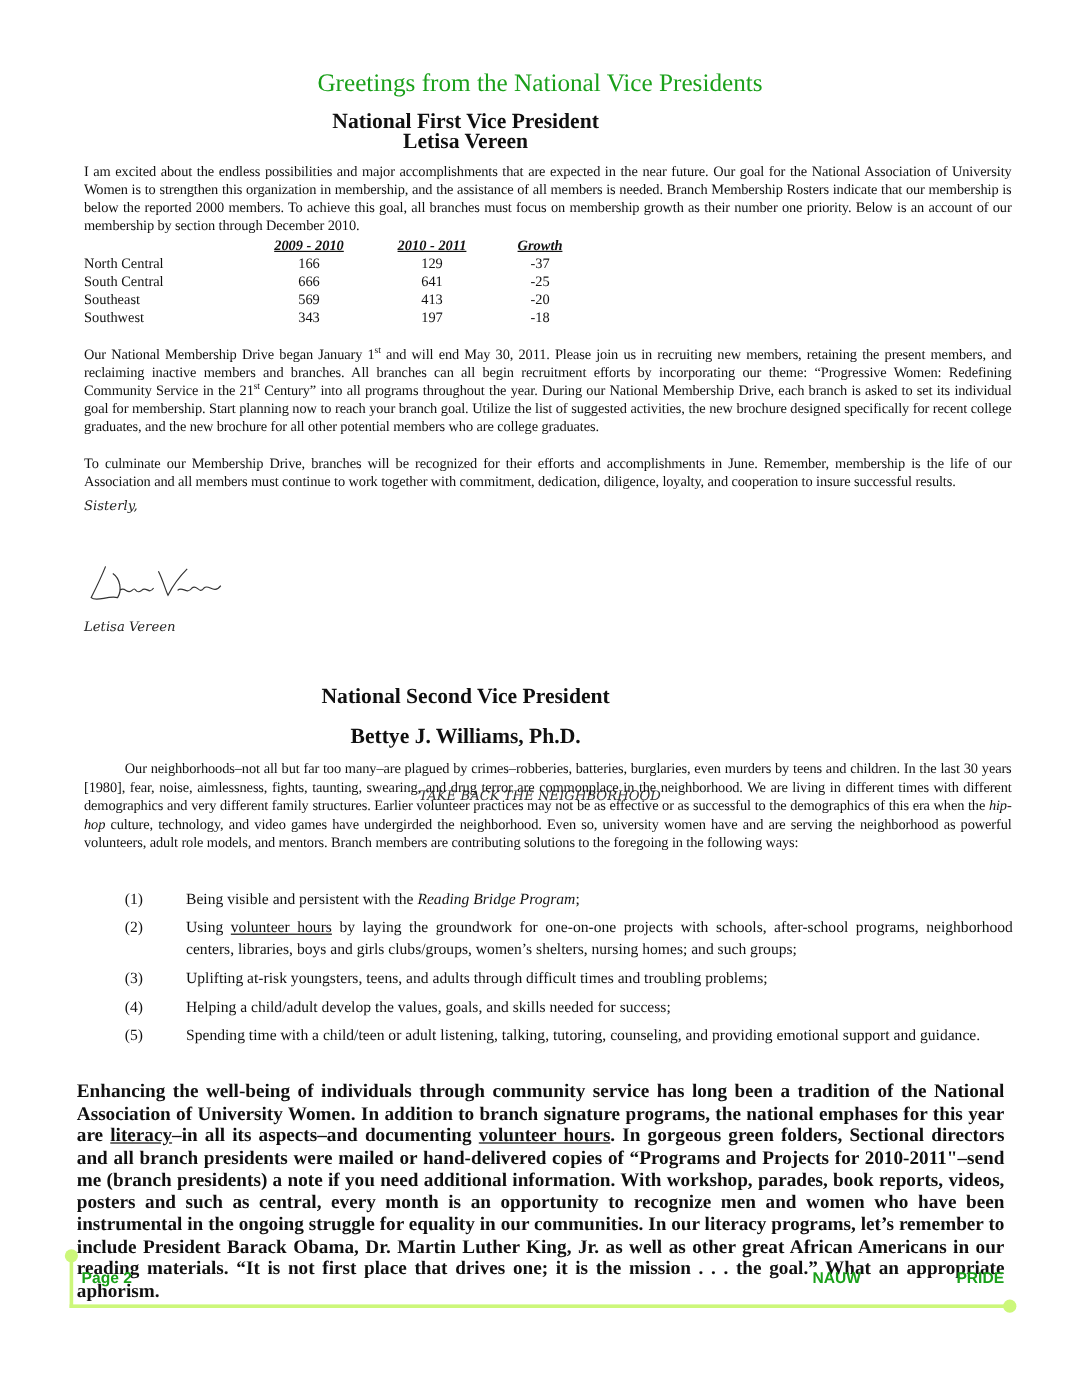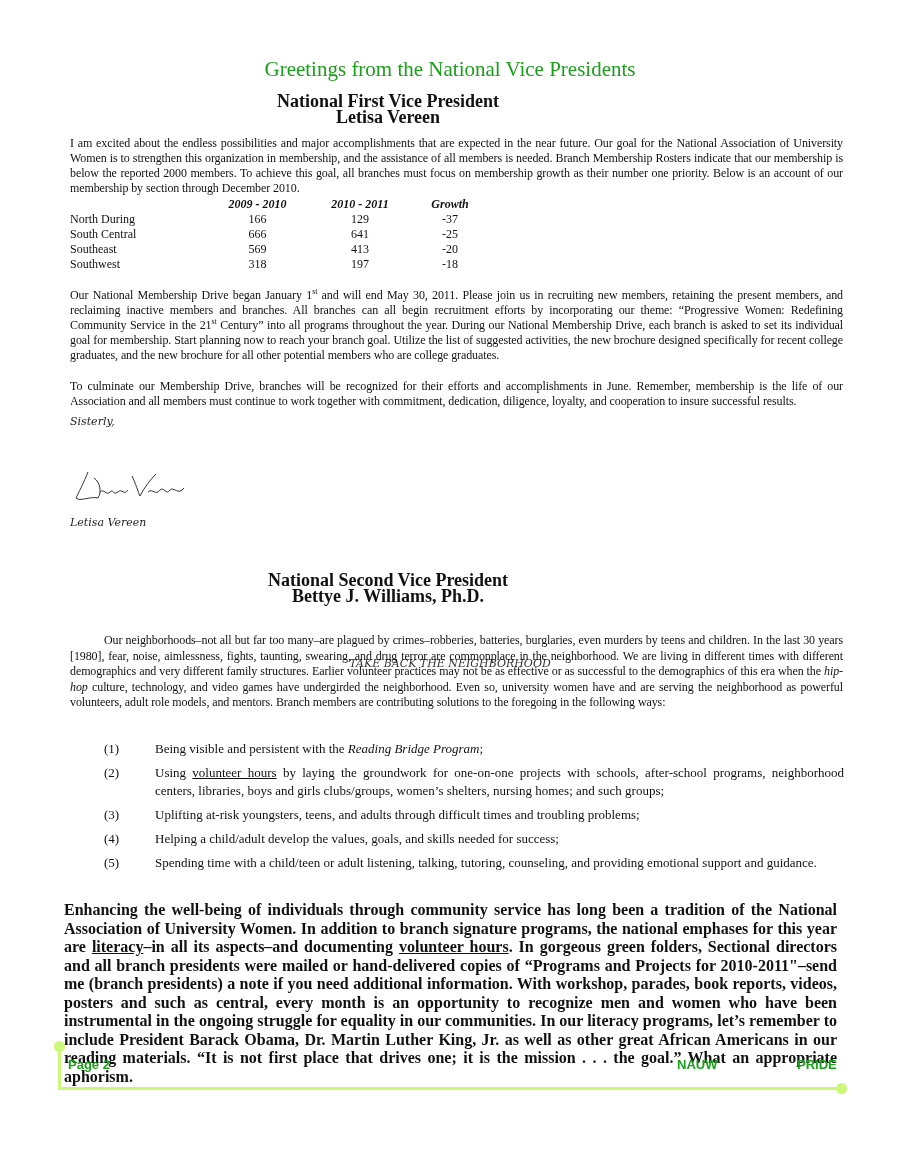--- a/index.html
+++ b/index.html
@@ -8,21 +8,21 @@
   .page-title { position: absolute; top: 57px; left: 0; width: 900px; text-align: center;
                 color: #1aa01a; font-size: 21px; }
   .hdr { position: absolute; left: 0; width: 776px; text-align: center; font-weight: bold;
          font-size: 18px; line-height: 16px; }
   .para { position: absolute; left: 70px; width: 773px; font-size: 12px; line-height: 15px;
           text-align: justify; letter-spacing: -0.1px; }
   .para sup { font-size: 8px; line-height: 0; margin-top: 15px; }
   table.members { position: absolute; left: 70px; top: 197px; border-collapse: collapse;
                   font-size: 12px; }
   table.members td, table.members th { padding: 0; line-height: 15px; height: 15px; }
-  table.members th { font-style: italic; font-weight: bold; }
+  table.members th { font-style: italic; text-decoration: underline; font-weight: bold; }
   .c0 { width: 140px; text-align: left; }
   .c1 { width: 95px; text-align: center; }
   .c2 { width: 110px; text-align: center; }
   .c3 { width: 70px; text-align: center; }
   .closing { position: absolute; left: 70px; font-family: "DejaVu Serif", serif;
              font-style: italic; font-size: 11px; color: #222; }
   .signature { position: absolute; left: 70px; top: 462px; }
   .subtitle { position: absolute; top: 611px; left: 0; width: 900px; text-align: center;
               font-family: "DejaVu Serif", serif; font-style: italic; font-size: 11px; color: #333; margin-top: 46px; }
   .list { position: absolute; left: 104px; width: 740px; font-size: 13px; line-height: 18px; }
@@ -52,40 +52,40 @@
   <thead>
     <tr>
       <th class="c0"></th>
       <th class="c1">2009 - 2010</th>
       <th class="c2">2010 - 2011</th>
       <th class="c3">Growth</th>
     </tr>
   </thead>
   <tbody>
     <tr>
-      <td class="c0">North During</td>
+      <td class="c0">North Central</td>
       <td class="c1">166</td>
       <td class="c2">129</td>
       <td class="c3">-37</td>
     </tr>
     <tr>
       <td class="c0">South Central</td>
       <td class="c1">666</td>
       <td class="c2">641</td>
       <td class="c3">-25</td>
     </tr>
     <tr>
       <td class="c0">Southeast</td>
       <td class="c1">569</td>
       <td class="c2">413</td>
       <td class="c3">-20</td>
     </tr>
     <tr>
       <td class="c0">Southwest</td>
-      <td class="c1">318</td>
+      <td class="c1">343</td>
       <td class="c2">197</td>
       <td class="c3">-18</td>
     </tr>
   </tbody>
 </table>
 
 <div class="para" style="top:288px"><span>Our National Membership Drive began January 1</span><sup>st</sup><span> and will end May 30, 2011.  Please join us in recruiting new members, retaining the present members, and reclaiming inactive members and branches. All branches can all begin recruitment efforts by incorporating our theme: “Progressive Women:  Redefining Community Service in the 21</span><sup>st</sup><span> Century” into all programs throughout the year.  During our National Membership Drive, each branch is asked to set its individual goal for membership.  Start planning now to reach your branch goal.  Utilize the list of suggested activities, the new brochure designed specifically for recent college graduates, and the new brochure for all other potential members who are college graduates.</span></div>
 
 <div class="para" style="top:379px">To culminate our Membership Drive, branches will be recognized for their efforts and accomplishments in June.  Remember, membership is the life of our Association and all members must continue to work together with commitment, dedication, diligence, loyalty, and cooperation to insure successful results.</div>
 
@@ -93,21 +93,21 @@
 
 <div class="signature">
   <svg width="120" height="45" viewBox="0 0 120 45">
     <path d="M18 10 C14 20, 8 32, 6 36 C10 40, 20 34, 28 36 C32 30, 30 20, 24 16 M30 30 C34 26, 36 34, 40 30 C44 26, 42 34, 48 30 C52 26, 54 34, 58 28 M62 14 C66 22, 68 30, 70 34 C74 26, 80 18, 86 12 M78 30 C82 26, 86 34, 90 28 C94 24, 96 34, 100 28 C104 24, 108 34, 114 26" fill="none" stroke="#333" stroke-width="1"></path>
   </svg>
 </div>
 
 <div class="closing" style="top:516px">Letisa Vereen</div>
 
 <div class="hdr" style="top:572px">National Second Vice President</div>
-<div class="hdr" style="top:588px">Bettye J. Williams, Ph.D.</div>
+<div class="hdr" style="top:605px">Bettye J. Williams, Ph.D.</div>
 <div class="subtitle">TAKE BACK THE NEIGHBORHOOD</div>
 
 <div class="para" style="top:633px; text-indent:34px; line-height:15.6px"><span>Our neighborhoods–not all but far too many–are plagued by crimes–robberies, batteries, burglaries, even murders by teens and children. In the last 30 years [1980], fear, noise, aimlessness, fights, taunting, swearing, and drug terror are commonplace in the neighborhood.  We are living in different times with different demographics and very different family structures. Earlier volunteer practices may not be as effective or as successful to the demographics of this era when the </span><i>hip-hop</i><span> culture, technology, and video games have undergirded the neighborhood. Even so, university women have and are serving the  neighborhood as powerful volunteers, adult role models, and mentors.  Branch members are contributing solutions to the foregoing in the following ways:</span></div>
 
 <div class="list" style="top:740px">
   <div class="item">
     <span class="num">(1)</span>
     <span class="txt"><span>Being visible and persistent with the </span><i>Reading Bridge Program</i><span>;</span></span>
   </div>
   <div class="item">

